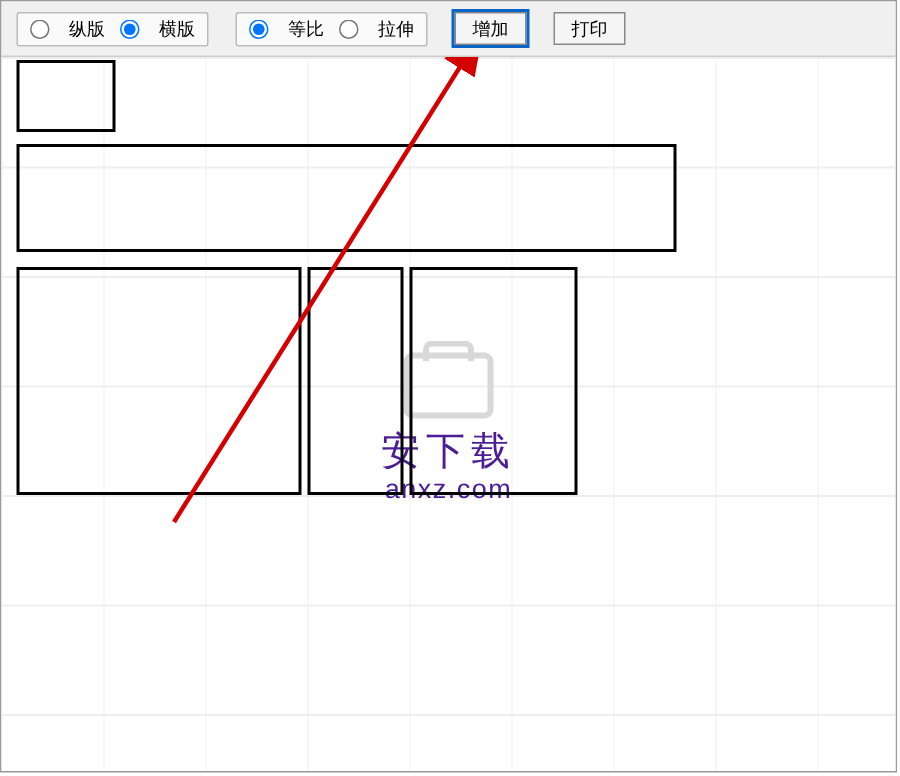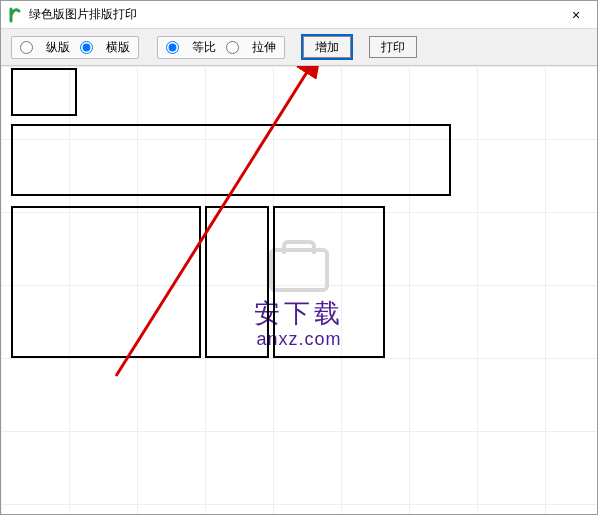--- a/index.html
+++ b/index.html
@@ -132,29 +132,20 @@
   .arrow {
     position: absolute;
     pointer-events: none;
   }
 </style>
 </head>
 <body>
 
 <div class="window">
 
-  <div class="titlebar">
-    <span class="icon">
-      <svg viewBox="0 0 16 16" width="16" height="16">
-        <path d="M4 2 v12 M4 8 q4 -8 8 -4" stroke="#2a9d3f" stroke-width="3" fill="none" stroke-linecap="round"></path>
-      </svg>
-    </span>
-    <span class="title">绿色版图片排版打印</span>
-    <span class="close">×</span>
-  </div>
 
   <div class="toolbar">
     <div class="toolbar-row">
       <div class="radio-group">
         <label class="radio-item">
           <input type="radio" name="orient" style="">
           <span>纵版</span>
         </label>
         <label class="radio-item">
           <input type="radio" name="orient" checked="" style="">

